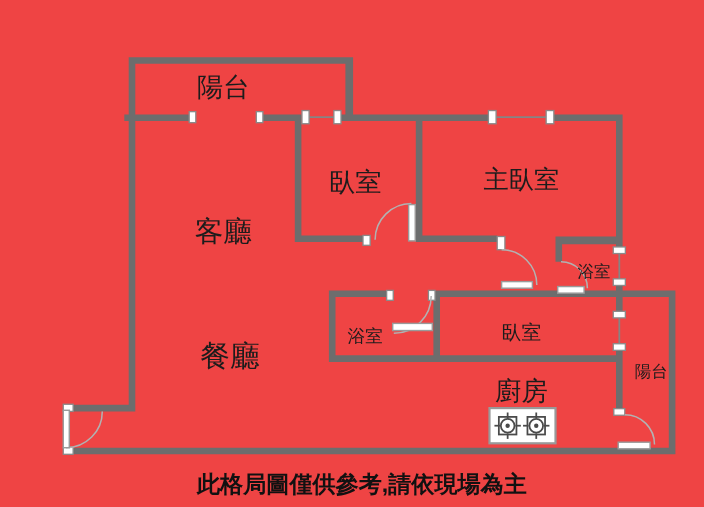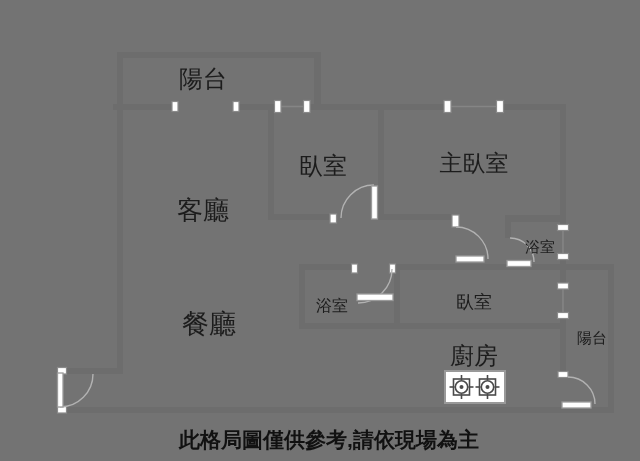--- a/index.html
+++ b/index.html
@@ -1,16 +1,16 @@
 <!DOCTYPE html>
 <html><head>
 <meta charset="utf-8">
 <style>
   html,body{margin:0;padding:0;background:#ffffff;}
-  .stage{position:relative;width:640px;height:461px;background:#737373;overflow:hidden;}
+  .stage{position:relative;width:640px;height:461px;background:#ef4444;overflow:hidden;}
   svg{display:block;}
   .wall{fill:#6d6d6d;}
   .winline{stroke:#858585;stroke-width:1.6;fill:none;}
   .tick{fill:#ffffff;stroke:#8a8a8a;stroke-width:1.2;}
   .leaf{fill:#ffffff;stroke:#9a9a9a;stroke-width:1.3;}
   .arc{fill:none;stroke:#b2b2b2;stroke-width:1.4;}
   .fixture{stroke:#4a4a4a;stroke-width:1.6;fill:none;}
   .room-label{font-family:"Liberation Sans",sans-serif;fill:#1c1c1c;text-anchor:middle;}
   .disclaimer{font-family:"Liberation Sans",sans-serif;fill:#111111;text-anchor:middle;font-weight:bold;}
 </style>

